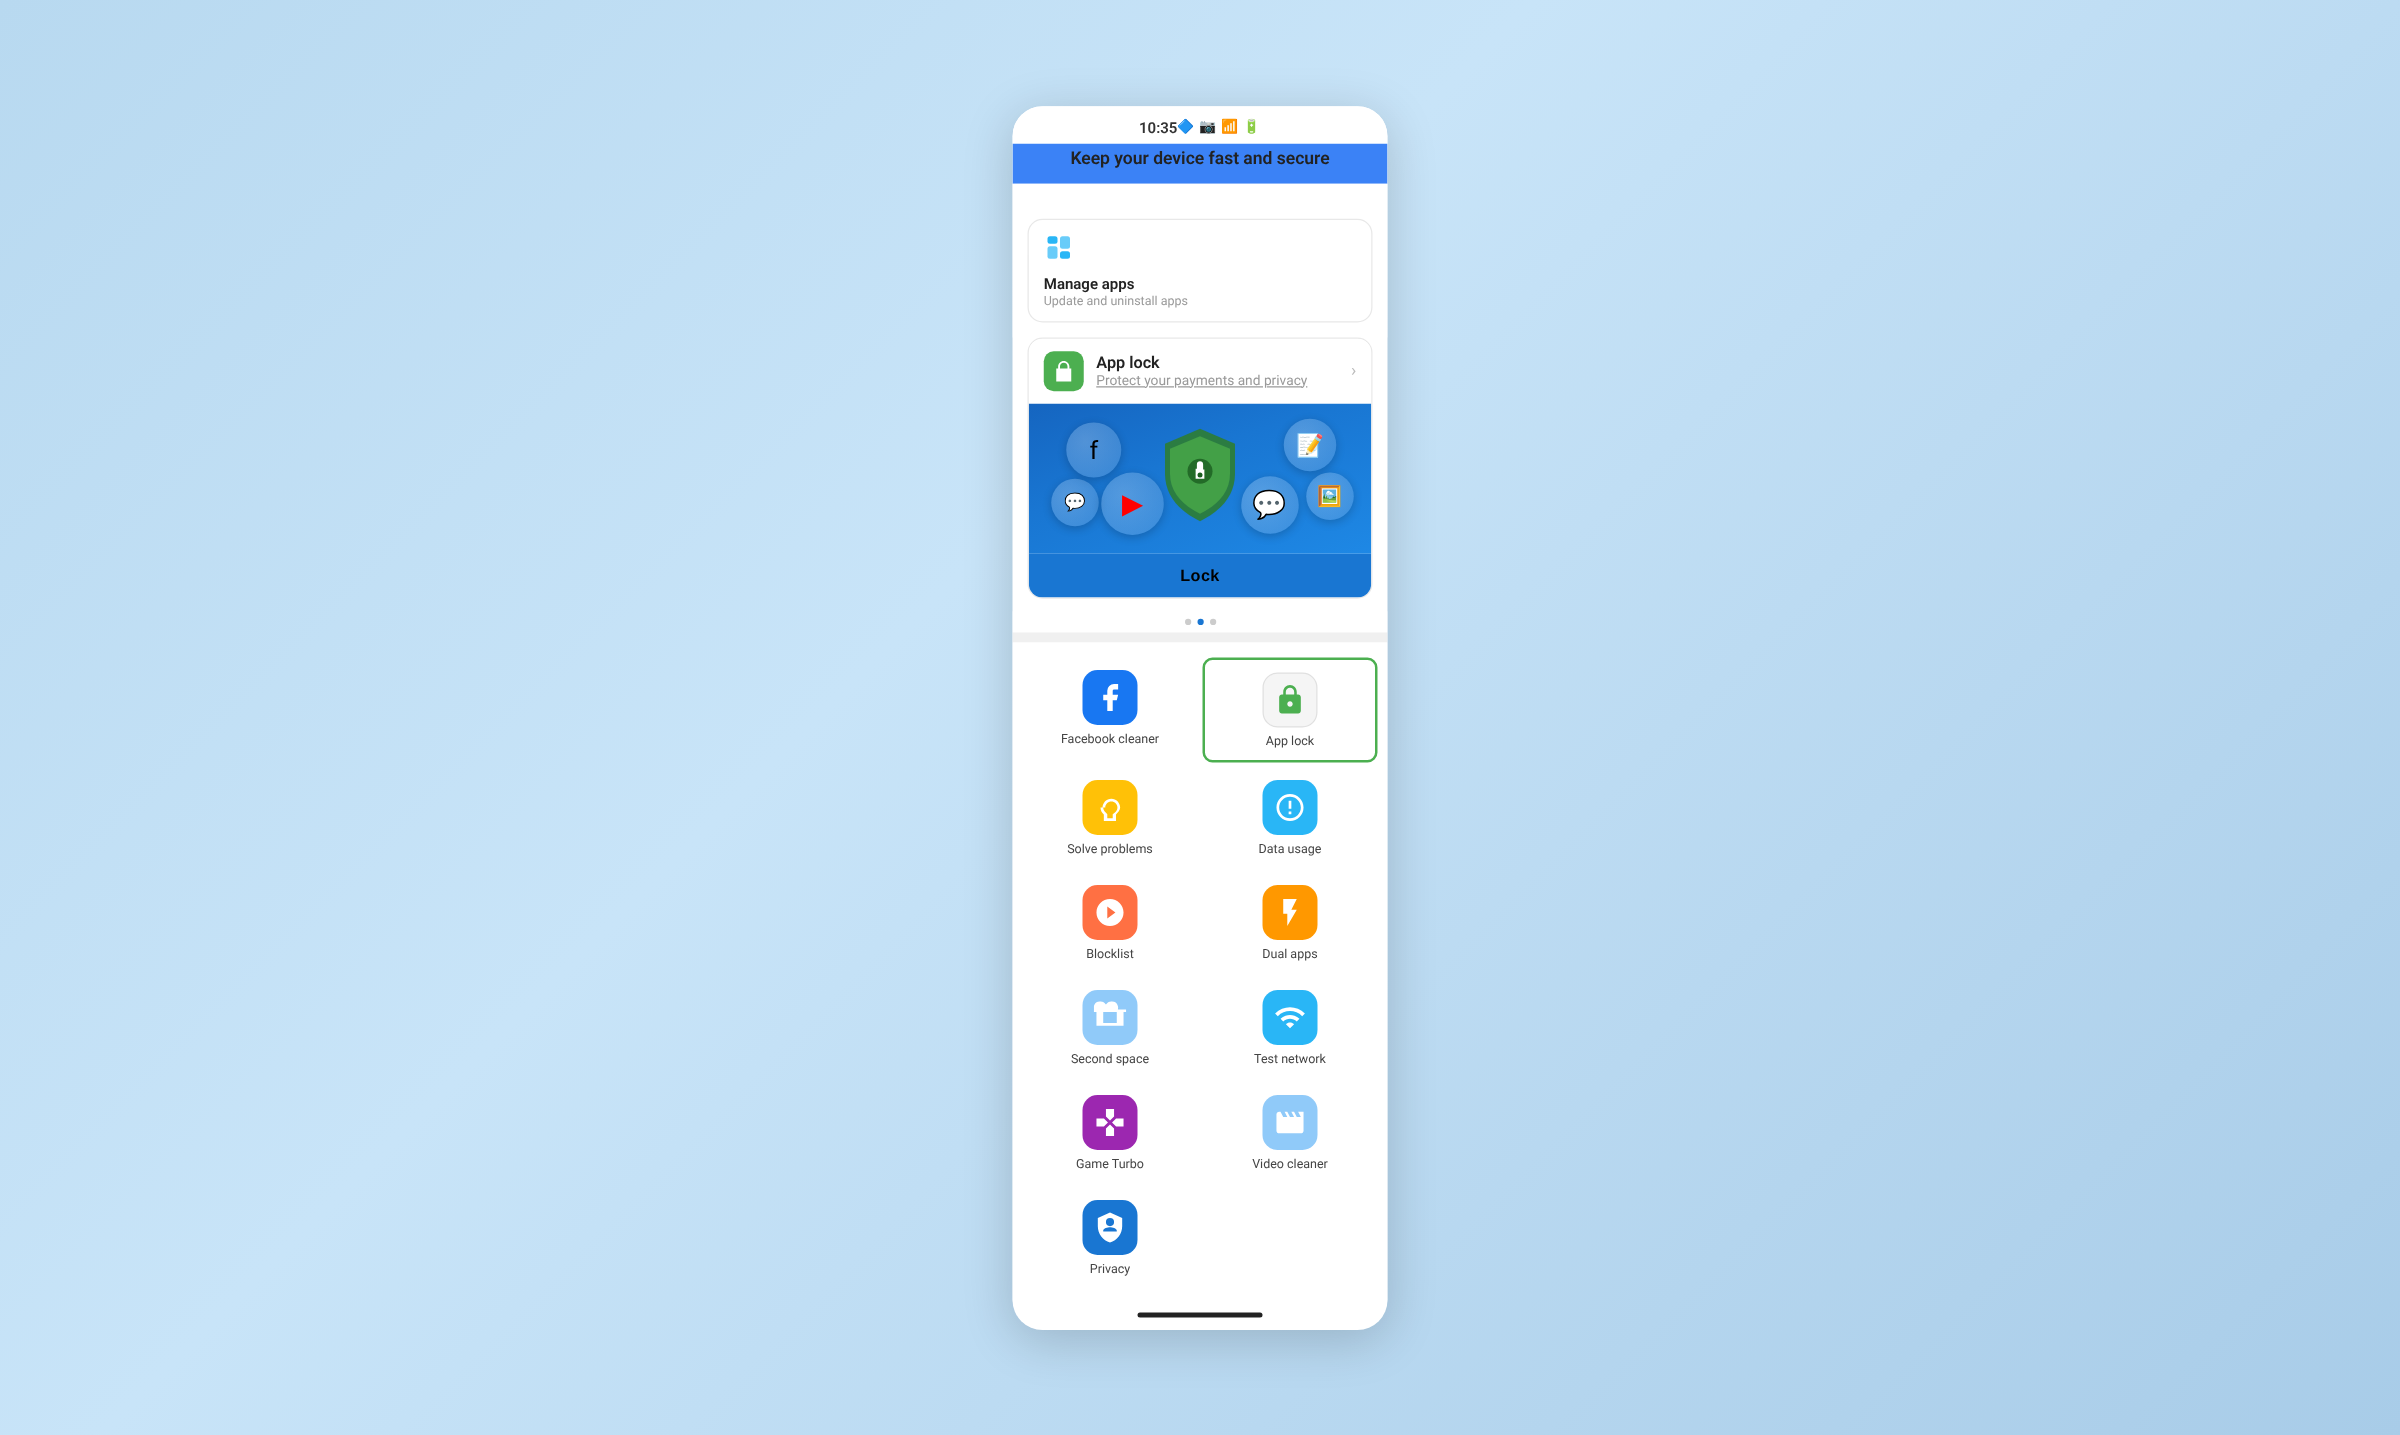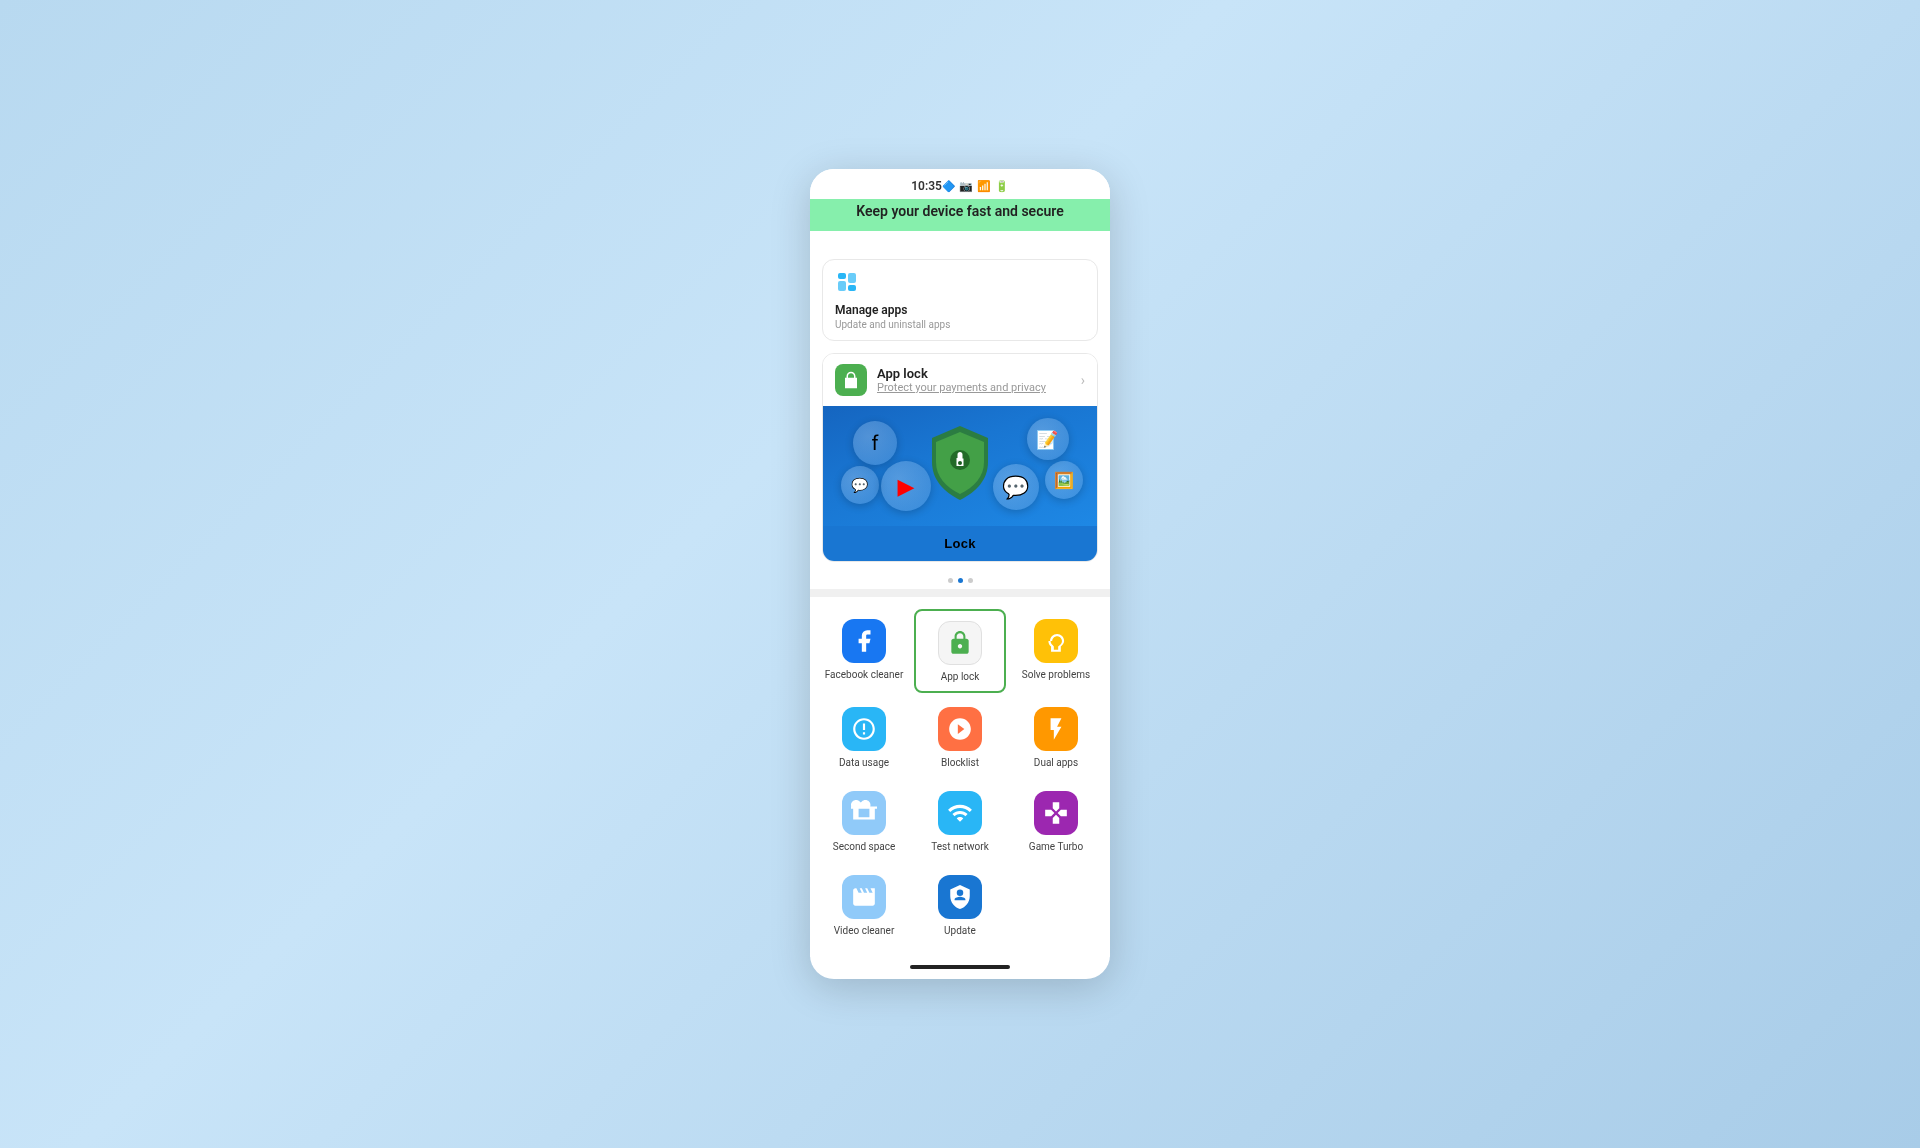--- a/index.html
+++ b/index.html
@@ -37,21 +37,21 @@
       align-items: center;
       font-size: 11px;
       color: #333;
     }
     .page-title {
       text-align: center;
       font-size: 14px;
       font-weight: 600;
       color: #222;
       padding: 4px 16px 12px;
-      background: #86efac;
+      background: #3b82f6;
     }
     .card-row {
       display: flex;
       gap: 8px;
       padding: 0 12px 12px;
       background: #fff;
     }
     .card {
       flex: 1;
       border: 1px solid #e8e8e8;
@@ -169,21 +169,21 @@
     .divider {
       height: 8px;
       background: #f0f0f0;
     }
     .grid-section {
       background: #fff;
       padding: 12px 8px;
     }
     .grid {
       display: grid;
-      grid-template-columns: repeat(3, 1fr);
+      grid-template-columns: repeat(2, 1fr);
       gap: 4px;
     }
     .grid-item {
       display: flex;
       flex-direction: column;
       align-items: center;
       padding: 10px 4px 8px;
       cursor: pointer;
       border-radius: 8px;
       position: relative;
@@ -398,20 +398,20 @@
         </div>
         <div class="grid-item-label">Video cleaner</div>
       </div>
 
       <div class="grid-item">
         <div class="grid-item-icon" style="background:#1976d2;">
           <svg width="26" height="26" viewBox="0 0 24 24" fill="white">
             <path d="M12 1L3 5v6c0 5.55 3.84 10.74 9 12 5.16-1.26 9-6.45 9-12V5l-9-4zm0 4a3 3 0 110 6 3 3 0 010-6zm5 10H7v-.75c0-1.67 3.33-2.5 5-2.5s5 .83 5 2.5V15z"></path>
           </svg>
         </div>
-        <div class="grid-item-label">Update</div>
+        <div class="grid-item-label">Privacy</div>
       </div>
 
     </div>
   </div>
 
   <div class="home-indicator"></div>
 </div>
 
 </body></html>

